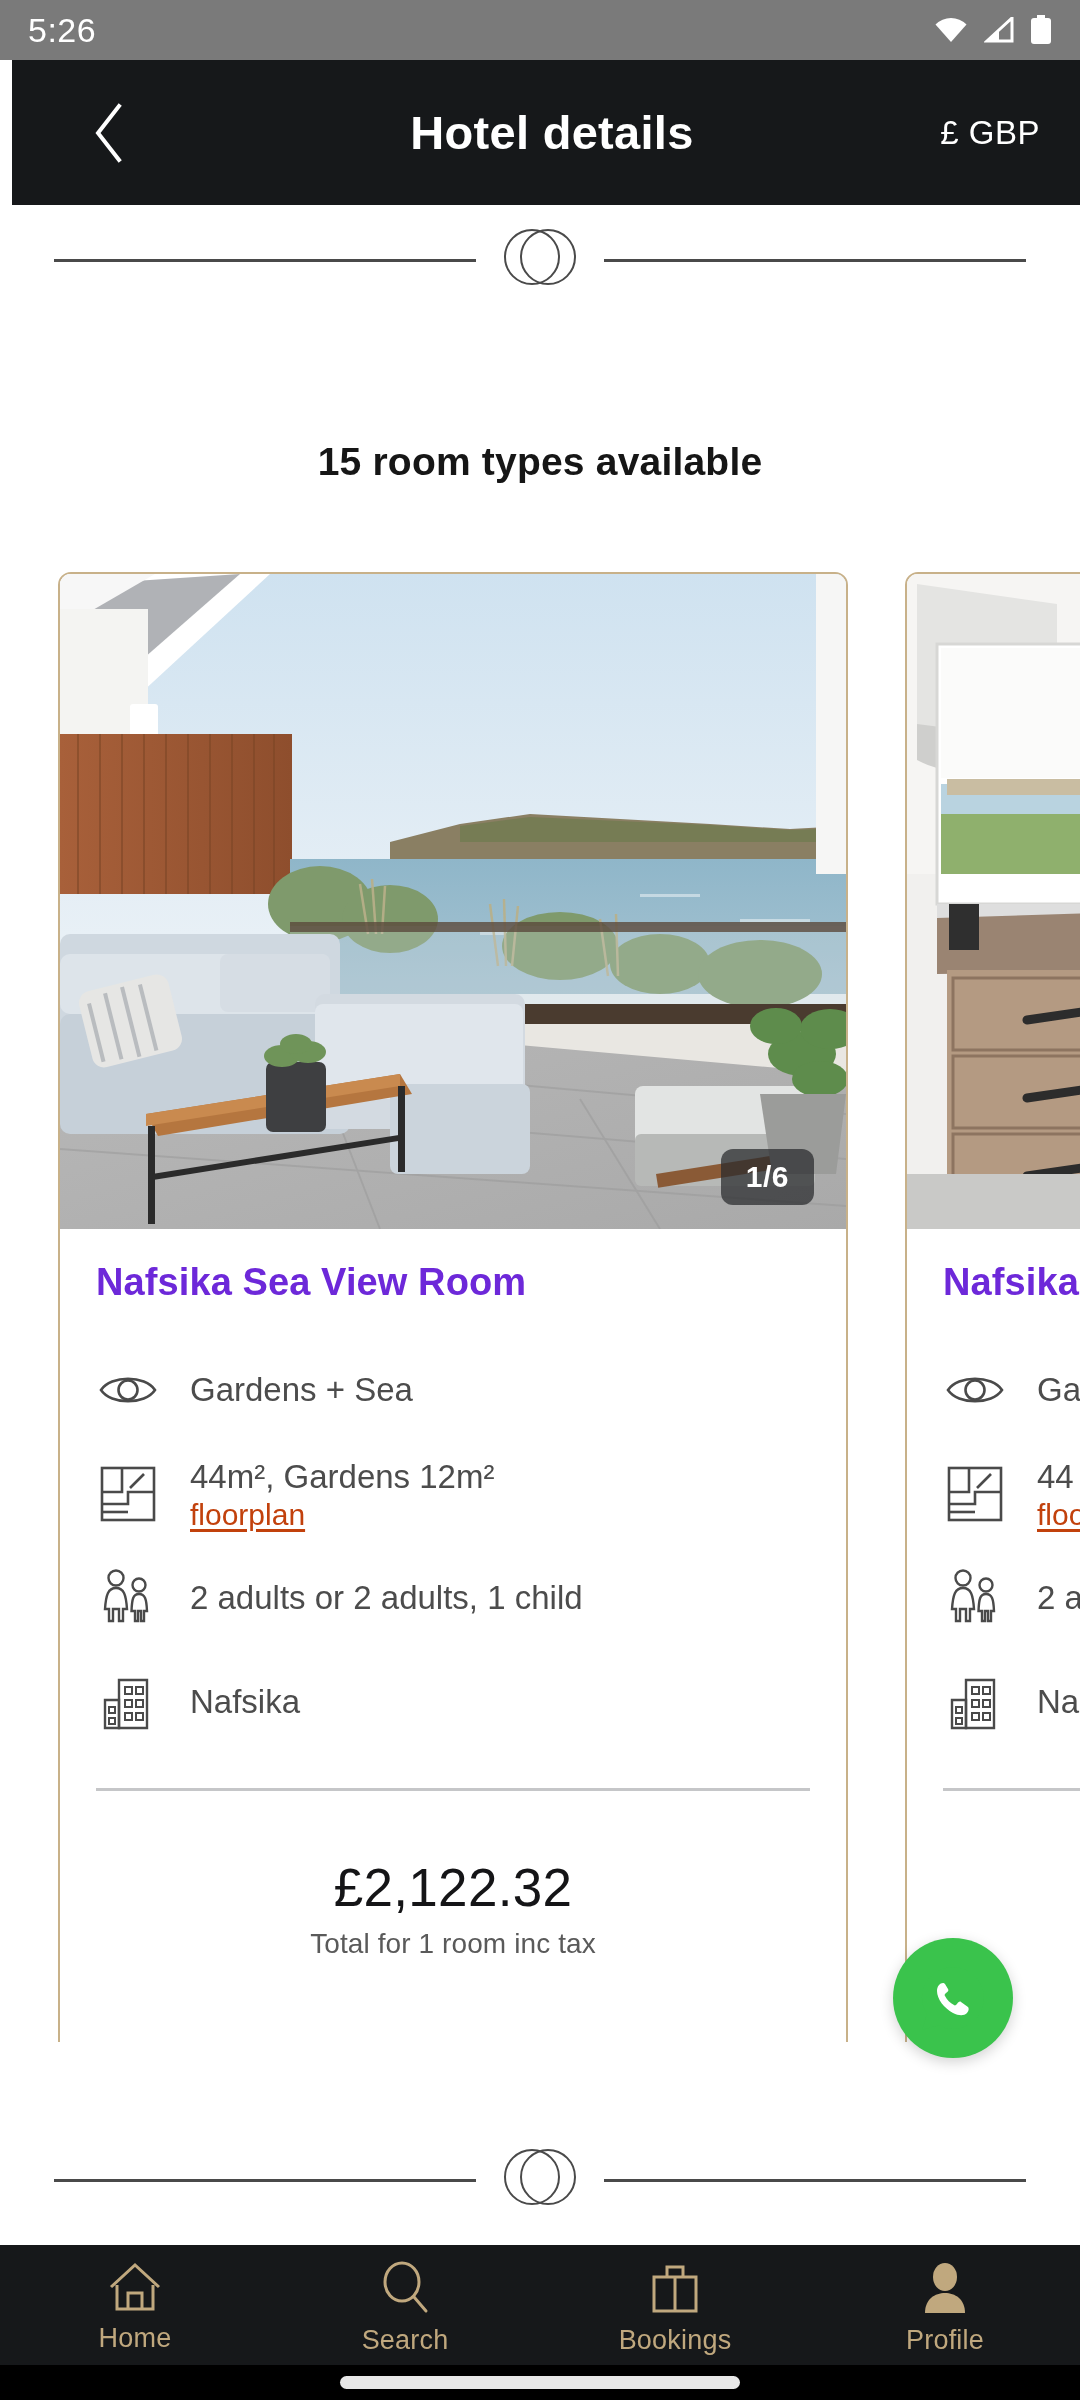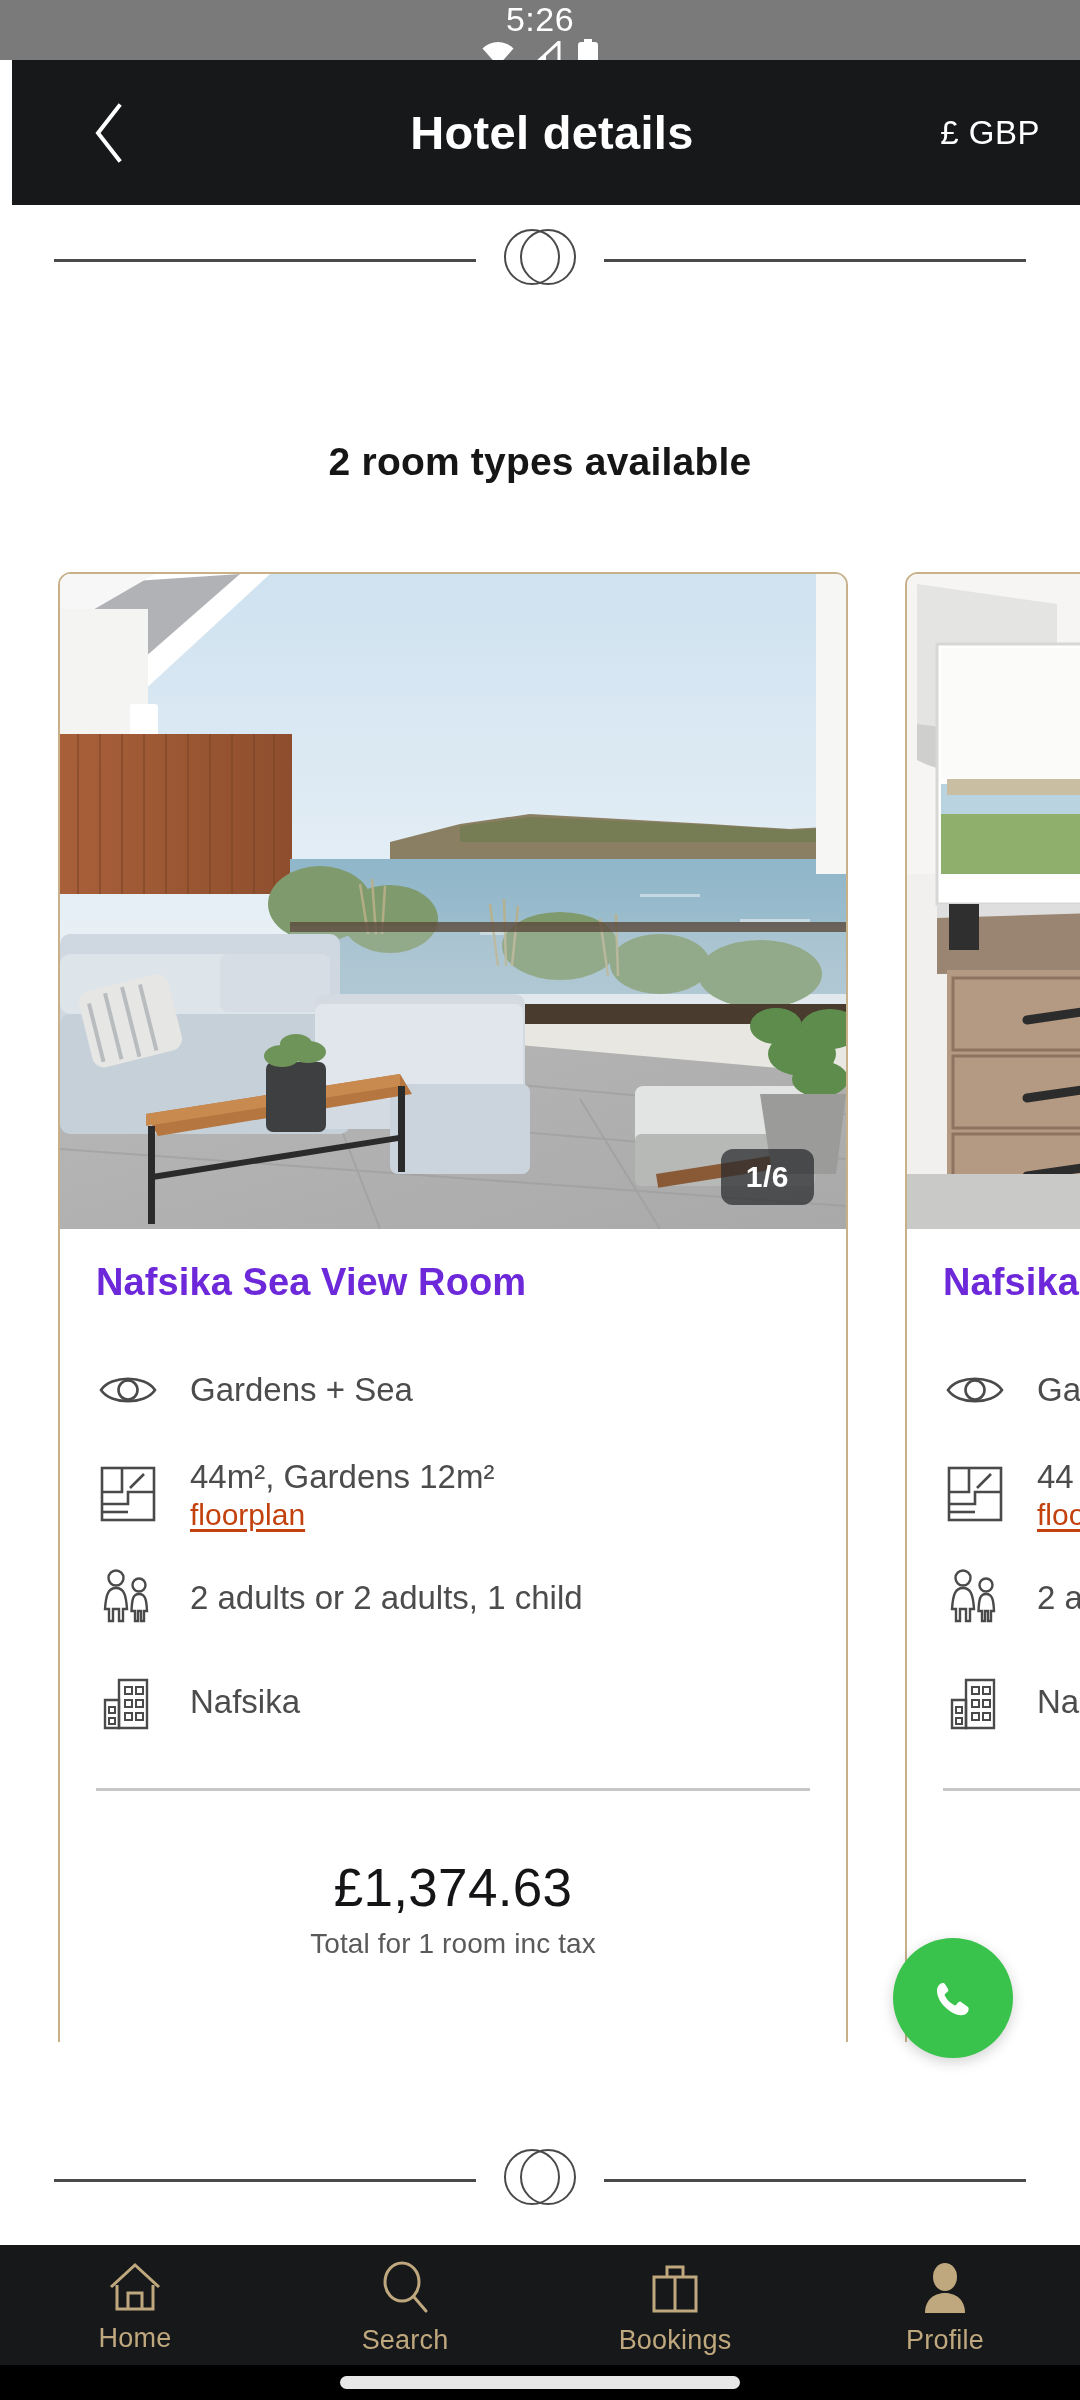--- a/index.html
+++ b/index.html
@@ -8,21 +8,21 @@
     background:#ffffff;
     font-family:"Liberation Sans", sans-serif;
     overflow:hidden;
   }
   .phone { position:relative; width:1080px; height:2400px; background:#fff; }
 
   
   .statusbar{
     position:absolute; top:0; left:0; width:1080px; height:60px;
     background:#7a7a7a; display:flex; align-items:center;
-    justify-content:space-between; padding:0 28px;flex-direction:column;
+    justify-content:space-between; padding:0 28px;
   }
   .status-time{ color:#fff; font-size:34px; letter-spacing:.5px; }
   .status-icons{ display:flex; align-items:center; gap:16px; }
 
   
   .header{
     position:absolute; top:60px; left:12px; width:1080px; height:145px;
     background:#16181a; display:flex; align-items:center;
   }
   .back-btn{
@@ -175,21 +175,21 @@
 
   <div class="divider-row top">
     <div class="div-line l"></div>
     <div class="venn">
       <span class="a"></span>
         <span class="b"></span>
     </div>
     <div class="div-line r"></div>
   </div>
 
-  <div class="section-title">2 room types available</div>
+  <div class="section-title">15 room types available</div>
 
   <div class="carousel">
 
     <div class="card primary">
       <div class="card-photo">
         <svg width="786" height="655" viewBox="0 0 786 655" preserveAspectRatio="none">
           <defs>
             <linearGradient id="sky" x1="0" y1="0" x2="0" y2="1">
               <stop offset="0%" stop-color="#cfe2f0"></stop>
                 <stop offset="55%" stop-color="#e8f0f6"></stop>
@@ -380,21 +380,21 @@
                   <rect x="8" y="44" width="6" height="6"></rect>
               </g>
             </svg>
           </div>
           <div class="attr-text">Nafsika</div>
         </div>
       </div>
 
       <div class="price-sep"></div>
       <div class="price-block">
-        <div class="price-value">£1,374.63</div>
+        <div class="price-value">£2,122.32</div>
         <div class="price-note">Total for 1 room inc tax</div>
       </div>
     </div>
 
     <div class="card secondary">
       <div class="card-photo">
         <svg width="786" height="655" viewBox="0 0 786 655" preserveAspectRatio="none">
           <rect width="786" height="655" fill="#f1f0ee"></rect>
           <rect x="0" y="0" width="786" height="300" fill="#f6f5f3"></rect>
 

